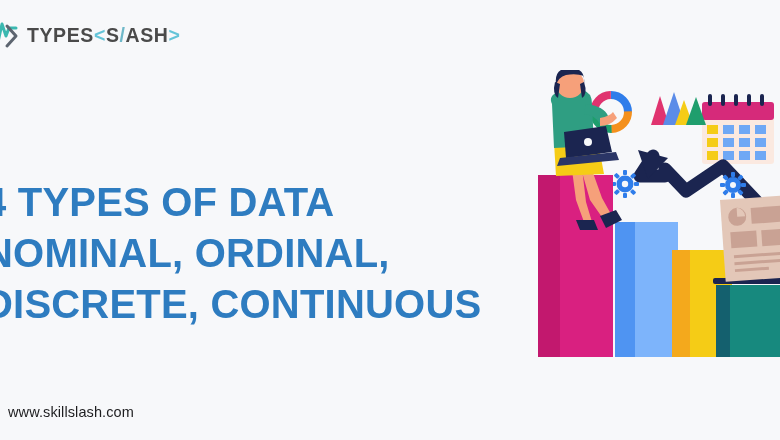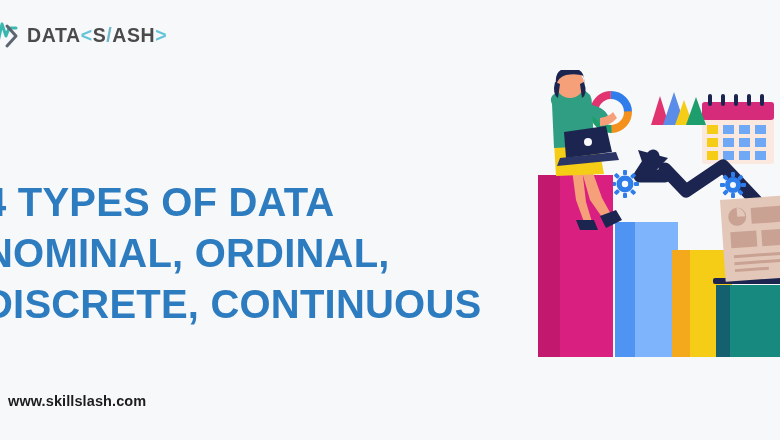--- a/index.html
+++ b/index.html
@@ -24,41 +24,41 @@
   
   .title{
     position:absolute;left:-16px;top:150px;width:560px;
     color:#2e7cc0;font-weight:700;font-size:40px;line-height:51px;
     letter-spacing:.2px;white-space:nowrap;
   }
   .title-line{display:block;}
 
   
   .footer-url{
-    position:absolute;left:8px;top:393px;
-    font-size:14.5px;font-weight:700;color:#1d1d1f;letter-spacing:.1px;text-align:center;
+    position:absolute;left:8px;top:404px;
+    font-size:14.5px;font-weight:400;color:#1d1d1f;letter-spacing:.1px;text-align:center;
   }
 
   
   .illustration{position:absolute;left:520px;top:70px;width:262px;height:310px;}
   .illustration svg{display:block;width:100%;height:100%;}
 </style>
 </head>
 <body>
 
 <div class="banner">
 
   <div class="logo">
     <span class="logo-mark">
       <svg viewBox="0 0 34 28" xmlns="http://www.w3.org/2000/svg">
         <path d="M1 6 L8 6 L12 20 L16 2 L20 14 L23 6 L30 6" fill="none" stroke="#3ab8b0" stroke-width="3" stroke-linecap="round" stroke-linejoin="round"></path>
         <path d="M21 4 L30 14 L21 24" fill="none" stroke="#5d6570" stroke-width="3" stroke-linecap="round" stroke-linejoin="round"></path>
       </svg>
     </span>
-    <span class="logo-text"><span>DATA</span><span class="br">&lt;</span><span>S</span><span class="sl">/</span><span>ASH</span><span class="br">&gt;</span></span>
+    <span class="logo-text"><span>TYPES</span><span class="br">&lt;</span><span>S</span><span class="sl">/</span><span>ASH</span><span class="br">&gt;</span></span>
   </div>
 
   <h1 class="title">
     <span class="title-line">4 TYPES OF DATA</span>
     <span class="title-line">NOMINAL, ORDINAL,</span>
     <span class="title-line">DISCRETE, CONTINUOUS</span>
   </h1>
 
   <div class="footer-url">www.skillslash.com</div>
 

